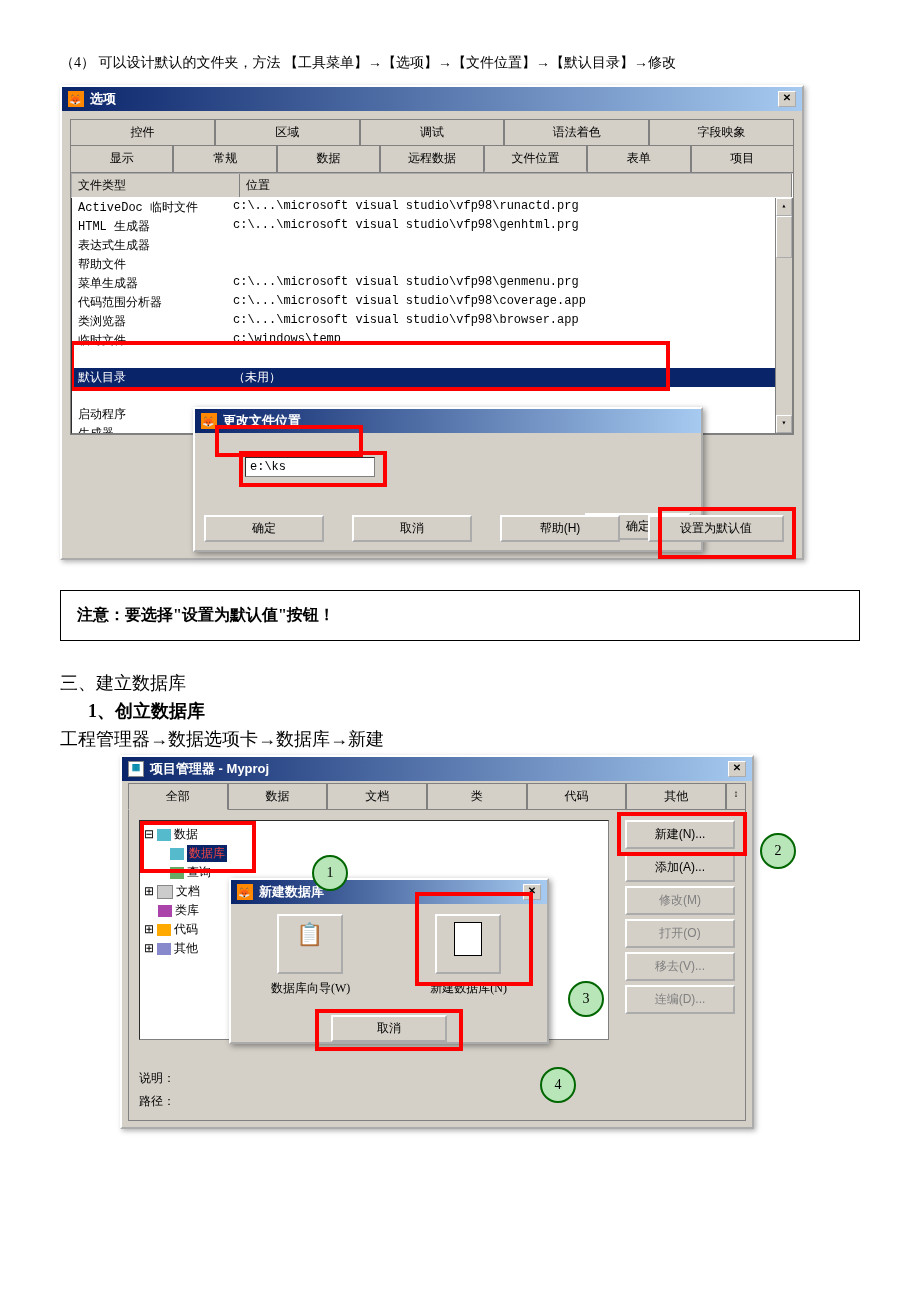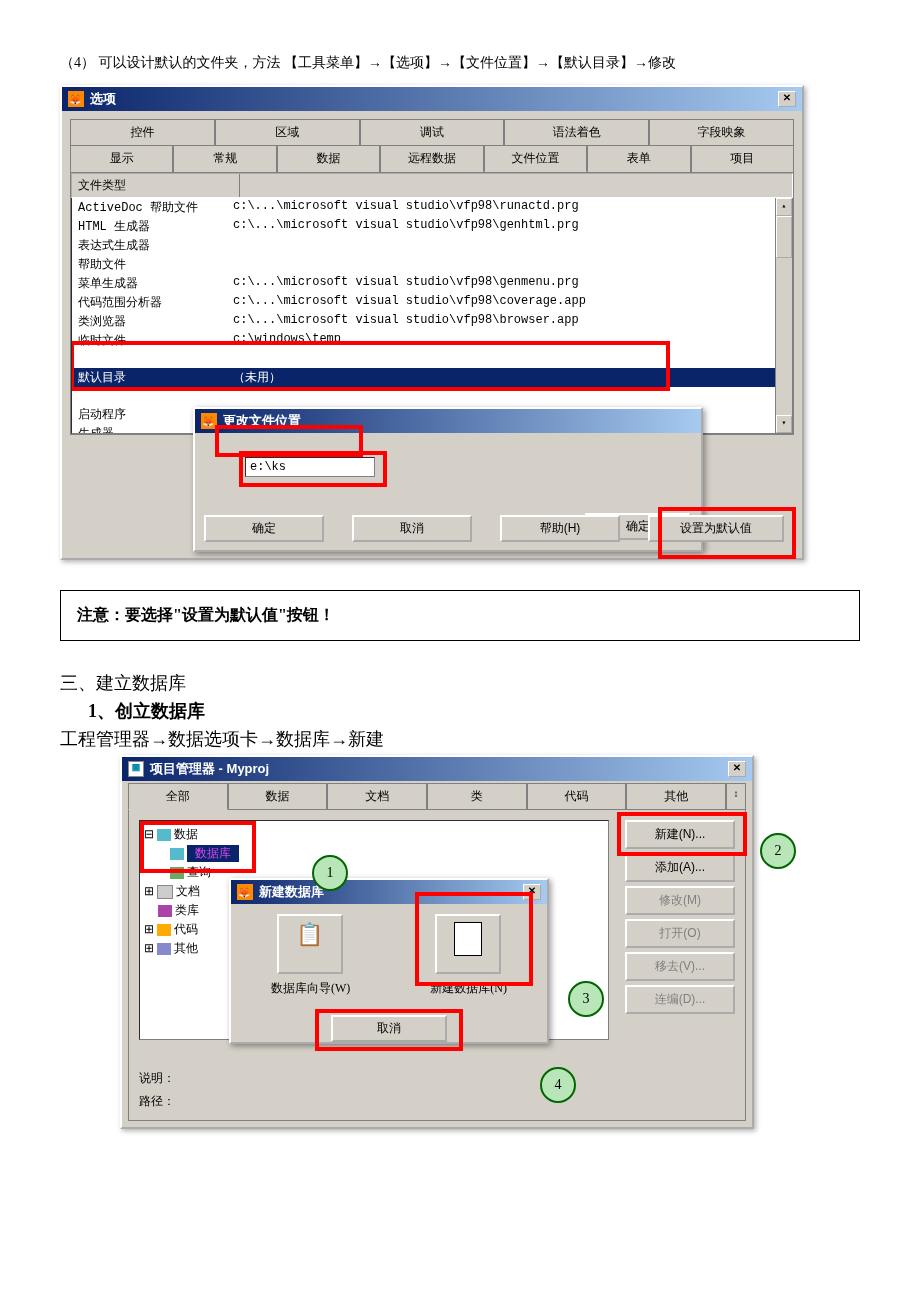--- a/index.html
+++ b/index.html
@@ -76,24 +76,25 @@
       <div class="tab r2">数据</div>
       <div class="tab r2">远程数据</div>
       <div class="tab r2 active">文件位置</div>
       <div class="tab r2">表单</div>
       <div class="tab r2">项目</div>
     </div>
   </div>
   <div class="panel" style="padding:0">
     <div class="list-head">
       <div class="col c1">文件类型</div>
+      <div class="col" style="flex:1">位置</div>
     </div>
     <div class="list-body">
       <div class="list-row">
-          <span class="c1">ActiveDoc 帮助文件</span>
+          <span class="c1">ActiveDoc 临时文件</span>
           <span class="c2">c:\...\microsoft visual studio\vfp98\runactd.prg</span>
         </div>
       <div class="list-row">
           <span class="c1">HTML 生成器</span>
           <span class="c2">c:\...\microsoft visual studio\vfp98\genhtml.prg</span>
         </div>
       <div class="list-row">
           <span class="c1">表达式生成器</span>
           <span class="c2"></span>
         </div>
@@ -195,21 +196,21 @@
   <div class="pm-body">
     <div class="tree">
       <div class="tree-item">
             <span>⊟</span>
             <span class="tree-ico ico-db"></span>
             <span>数据</span>
           </div>
       <div class="tree-sub">
         <div class="tree-item">
               <span class="tree-ico ico-db"></span>
-              <span style="color:#d946ef;background:#0a246a;padding:0 8px">数据库</span>
+              <span style="color:#ef4444;background:#0a246a;padding:0 2px">数据库</span>
             </div>
         <div class="tree-item">
               <span class="tree-ico ico-tbl"></span>
               <span>查询</span>
             </div>
       </div>
       <div class="tree-item">
             <span>⊞</span>
             <span class="tree-ico ico-doc"></span>
             <span>文档</span>

